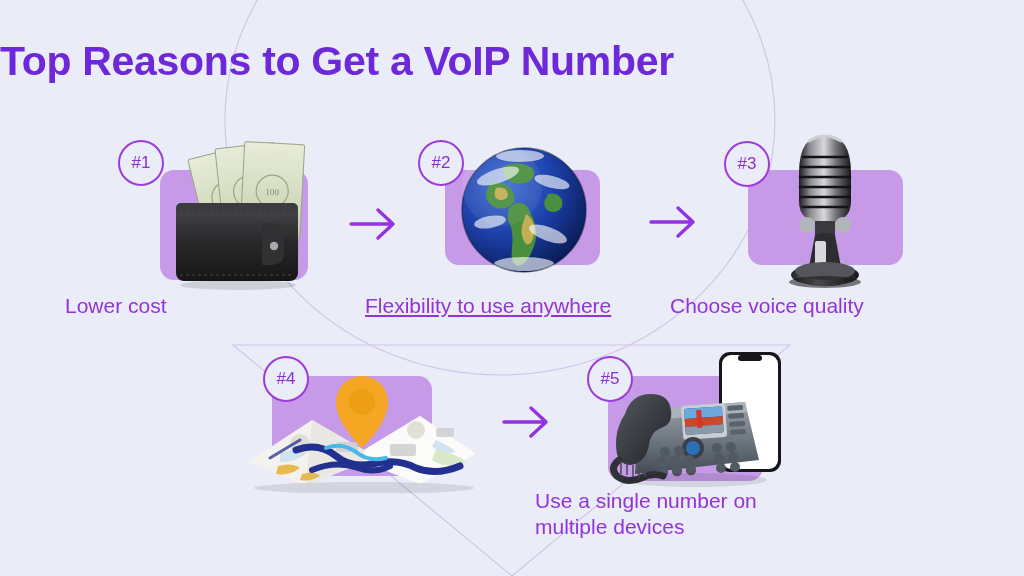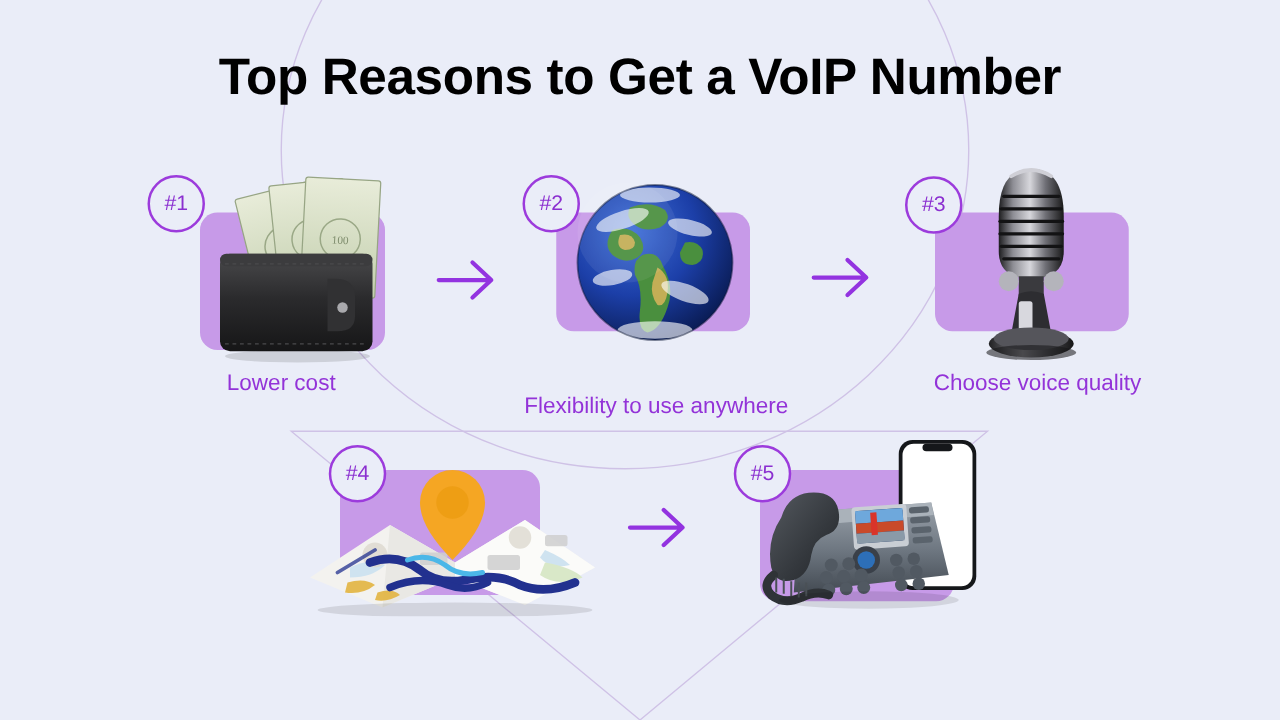--- a/index.html
+++ b/index.html
@@ -13,25 +13,25 @@
     position: relative;
     width: 1024px; height: 576px;
     background: #eaedf8;
     overflow: hidden;
   }
   #bg-decor { position: absolute; inset: 0; width: 1024px; height: 576px; z-index: 0; pointer-events: none; }
 
   #title {
     position: absolute;
     top: 38px; left: 0; width: 1024px;
-    text-align: center;
+    text-align: left;
     font-size: 41px;
     font-weight: bold;
     letter-spacing: -0.3px;
-    color: #000000;
+    color: #6d28d9;
     z-index: 5;
   }
 
   .item { position: absolute; z-index: 4; }
 
   .card {
     position: absolute;
     background: #c79ae8;
     border-radius: 14px;
   }
@@ -45,22 +45,21 @@
     display: flex; align-items: center; justify-content: center;
     font-size: 17px;
     color: #8b2fd0;
     z-index: 8;
   }
 
   .art { position: absolute; z-index: 6; }
 
   .caption {
     position: absolute;
-    text-align: center;
-    font-size: 18px;
+    font-size: 21px;
     line-height: 26px;
     color: #9333d8;
     z-index: 7;
     white-space: pre-line;
   }
 
   .arrow { position: absolute; z-index: 6; }
 </style>
 </head>
 <body>
@@ -153,21 +152,21 @@
         <ellipse cx="68" cy="18" rx="24" ry="6"></ellipse>
       </g>
       <circle cx="72" cy="72" r="62" fill="none" stroke="#0a1536" stroke-width="1.5" opacity="0.5"></circle>
       <circle cx="50" cy="48" r="40" fill="#ffffff" opacity="0.07"></circle>
     </svg>
 
     <div class="badge" style="left:8px; top:10px;">
       <span>#2</span>
     </div>
 
-    <div class="caption" style="left:-45px; top:181px; width:320px;">Flexibility to use anywhere</div>
+    <div class="caption" style="left:-45px; top:163px; width:320px;text-decoration:underline;">Flexibility to use anywhere</div>
   </div>
 
   <svg class="arrow" style="left:645px; top:198px; width:60px; height:48px;" viewBox="0 0 60 48">
     <path d="M6 24 H47 M33 10 L48 24 L33 38" fill="none" stroke="#9333e0" stroke-width="3.4" stroke-linecap="round" stroke-linejoin="round"></path>
   </svg>
 
   <div class="item" style="left:710px; top:125px; width:230px; height:205px;">
     <div class="card" style="left:38px; top:45px; width:155px; height:95px;"></div>
 
     <svg class="art" style="left:55px; top:0px; width:120px; height:170px;" viewBox="0 0 120 170">
@@ -335,15 +334,17 @@
             <path d="M50 118 v11"></path>
         </g>
       </g>
       <ellipse cx="100" cy="132" rx="72" ry="7" fill="#000" opacity="0.10"></ellipse>
     </svg>
 
     <div class="badge" style="left:12px; top:8px;">
       <span>#5</span>
     </div>
 
+    <div class="caption" style="left:-40px; top:140px; width:330px;">Use a single number on
+multiple devices</div>
   </div>
 
 </div>
 
 </body></html>

